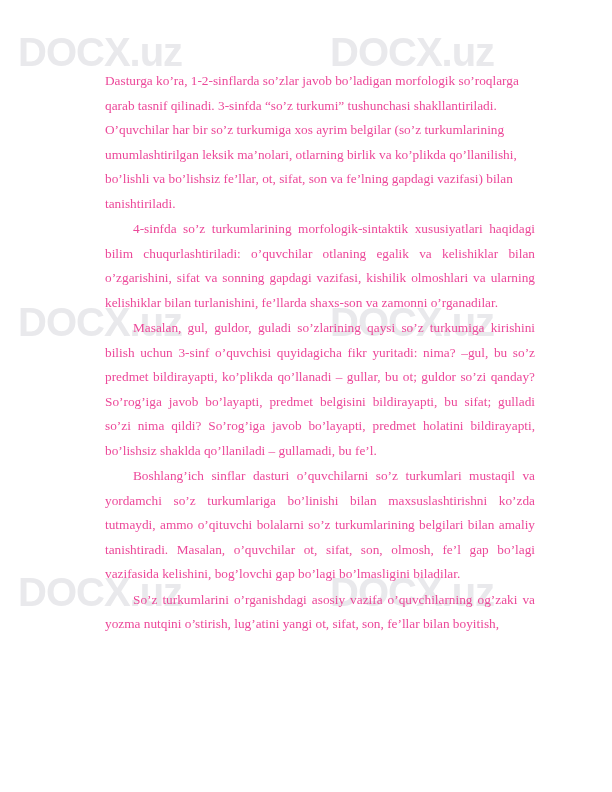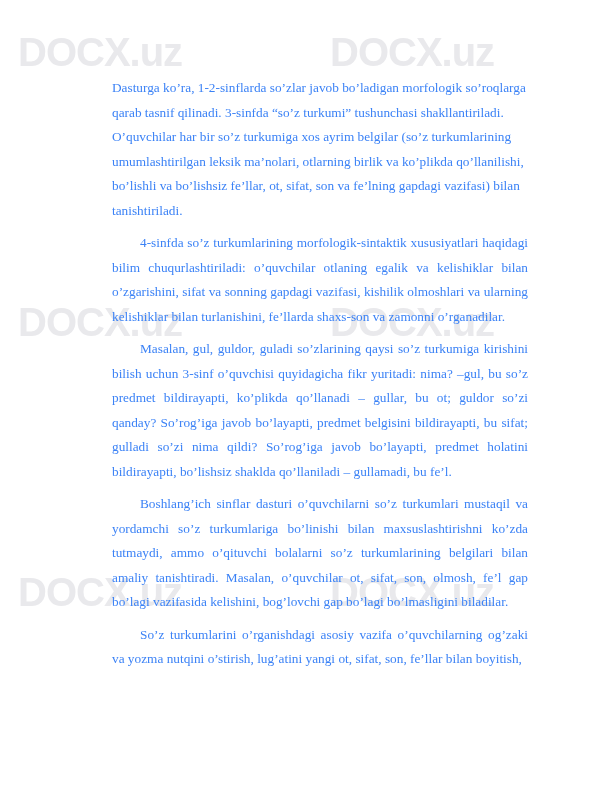--- a/index.html
+++ b/index.html
@@ -41,24 +41,24 @@
   .wm-6 { left: 330px; top: 570px; font-size: 40px; }
 
   .content {
     position: absolute;
     left: 104px;
     top: 68px;
     width: 432px;
     z-index: 2;
   }
   p {
-    margin: 8px;
+    margin: 1px;
     font-size: 13.3px;
     line-height: 24.5px;
-    color: #3b82f6;
+    color: #ec4899;
   }
   p.plain {
     text-align: left;
   }
   p.just {
     text-align: justify;
     text-indent: 28px;
   }
 </style>
 </head>

